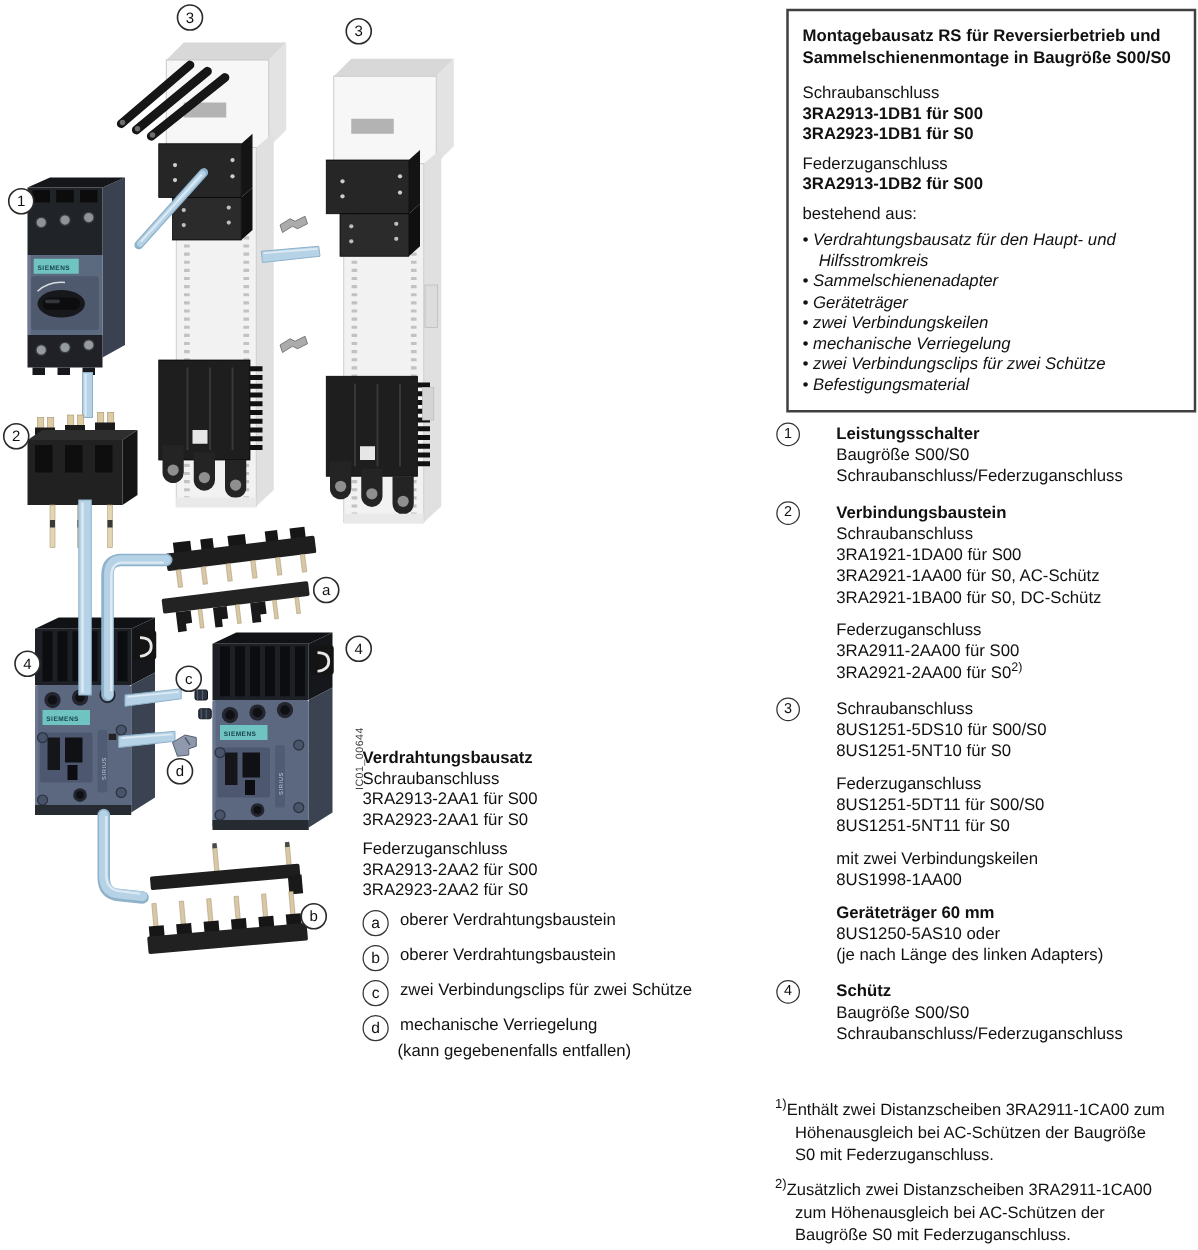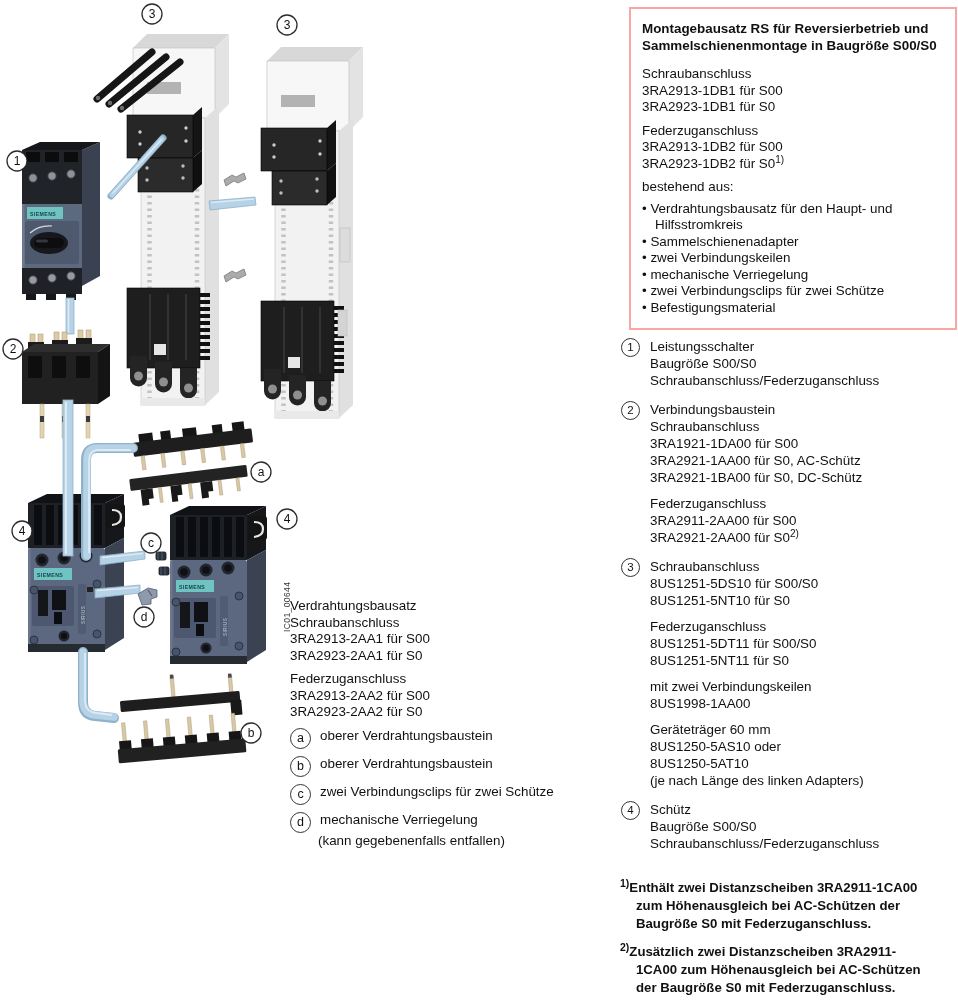--- a/index.html
+++ b/index.html
@@ -1,46 +1,46 @@
 <!DOCTYPE html>
 <html><head>
 <meta charset="utf-8">
 <style>
   html,body{margin:0;padding:0;background:#fff;}
   .page{position:relative;width:958px;height:1000px;background:#fff;overflow:hidden;
         font-family:"Liberation Sans",sans-serif;color:#111;}
   .fig{position:absolute;left:0;top:0;}
   p{margin:0;}
-  .b{font-weight:normal;}
+  .b{font-weight:bold;}
   
   .infobox{position:absolute;left:629px;top:7px;width:328px;box-sizing:border-box;
-           border:2px solid #fca5a5;padding:11px 8px 12px 11px;font-size:13.4px;line-height:16.5px;}
+           border:2px solid #404040;padding:11px 8px 12px 11px;font-size:13.4px;line-height:16.5px;}
   .infobox .title{font-weight:bold;margin-bottom:12px;line-height:17px;}
   .sec{margin-top:7px;}
   .bullets{margin-top:5px;}
-  .bullet{padding-left:13px;text-indent:-13px;}
+  .bullet{padding-left:13px;text-indent:-13px;font-style:italic;}
   .bullet::before{content:"•\00a0";}
   sup{font-size:10px;line-height:0;}
   
   .parts{position:absolute;left:621px;top:338px;width:336px;font-size:13.4px;line-height:17px;}
   .pl-item{display:flex;gap:10px;margin-bottom:12px;}
   .pcirc{flex:0 0 auto;width:17px;height:17px;border:1.3px solid #333;border-radius:50%;
          display:inline-flex;align-items:center;justify-content:center;font-size:11.5px;margin-top:0px;}
-  .pl-body{flex:1;}
+  .pl-body{flex:1;margin-left:19px;}
   .grp{margin-bottom:9px;}
   .grp:last-child{margin-bottom:0;}
   
   .wiring{position:absolute;left:290px;top:598px;width:302px;font-size:13.4px;line-height:16.5px;}
   .leg-row{display:flex;gap:9px;margin-top:7px;align-items:flex-start;}
   .lcirc{flex:0 0 auto;width:19px;height:19px;border:1.3px solid #333;border-radius:50%;
          display:inline-flex;align-items:center;justify-content:center;font-size:12.5px;}
   .leg-note{padding-left:28px;}
   
   .fns{position:absolute;left:620px;top:879px;width:316px;font-size:13.2px;line-height:18px;}
-  .fn{padding-left:16px;text-indent:-16px;margin-bottom:10px;font-weight:bold;}
+  .fn{padding-left:16px;text-indent:-16px;margin-bottom:10px;}
   .fn sup{font-size:10.5px;}
 </style>
 </head>
 <body>
 
 <div class="page">
 
   <svg class="fig" width="620" height="800" viewBox="0 0 620 800">
     <defs>
 
@@ -355,27 +355,27 @@
   <div class="infobox">
     <p class="title">Montagebausatz RS für Reversierbetrieb und Sammelschienenmontage in Baugröße S00/S0</p>
     <div class="sec">
       <p>Schraubanschluss</p>
       <p class="b">3RA2913-1DB1 für S00</p>
       <p class="b">3RA2923-1DB1 für S0</p>
     </div>
     <div class="sec">
       <p>Federzuganschluss</p>
       <p class="b">3RA2913-1DB2 für S00</p>
-      <p class="b"><span>3RA2923-1DB2 für S0</span><sup>1)</sup></p>
     </div>
     <div class="sec">
       <p>bestehend aus:</p>
       <div class="bullets">
         <p class="bullet">Verdrahtungsbausatz für den Haupt- und Hilfsstromkreis</p>
         <p class="bullet">Sammelschienenadapter</p>
+        <p class="bullet">Geräteträger</p>
         <p class="bullet">zwei Verbindungskeilen</p>
         <p class="bullet">mechanische Verriegelung</p>
         <p class="bullet">zwei Verbindungsclips für zwei Schütze</p>
         <p class="bullet">Befestigungsmaterial</p>
       </div>
     </div>
   </div>
 
   <div class="parts">
 
@@ -421,21 +421,20 @@
           <p>8US1251-5DT11 für S00/S0</p>
           <p>8US1251-5NT11 für S0</p>
         </div>
         <div class="grp">
           <p>mit zwei Verbindungskeilen</p>
           <p>8US1998-1AA00</p>
         </div>
         <div class="grp">
           <p class="b">Geräteträger 60 mm</p>
           <p>8US1250-5AS10 oder</p>
-          <p>8US1250-5AT10</p>
           <p>(je nach Länge des linken Adapters)</p>
         </div>
       </div>
     </div>
 
     <div class="pl-item">
       <span class="pcirc">4</span>
       <div class="pl-body">
         <p class="b">Schütz</p>
         <div class="grp">

